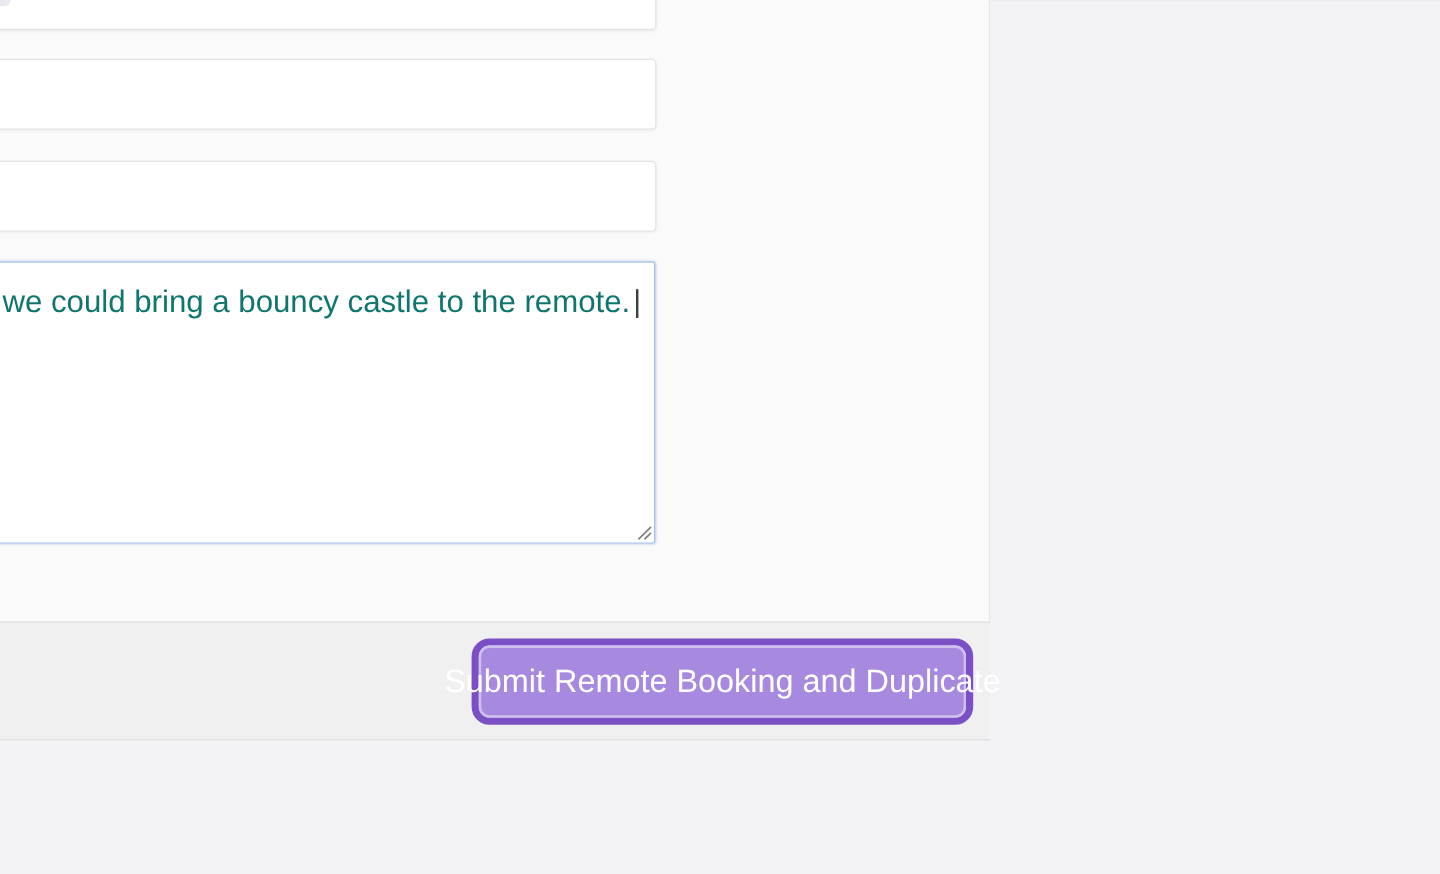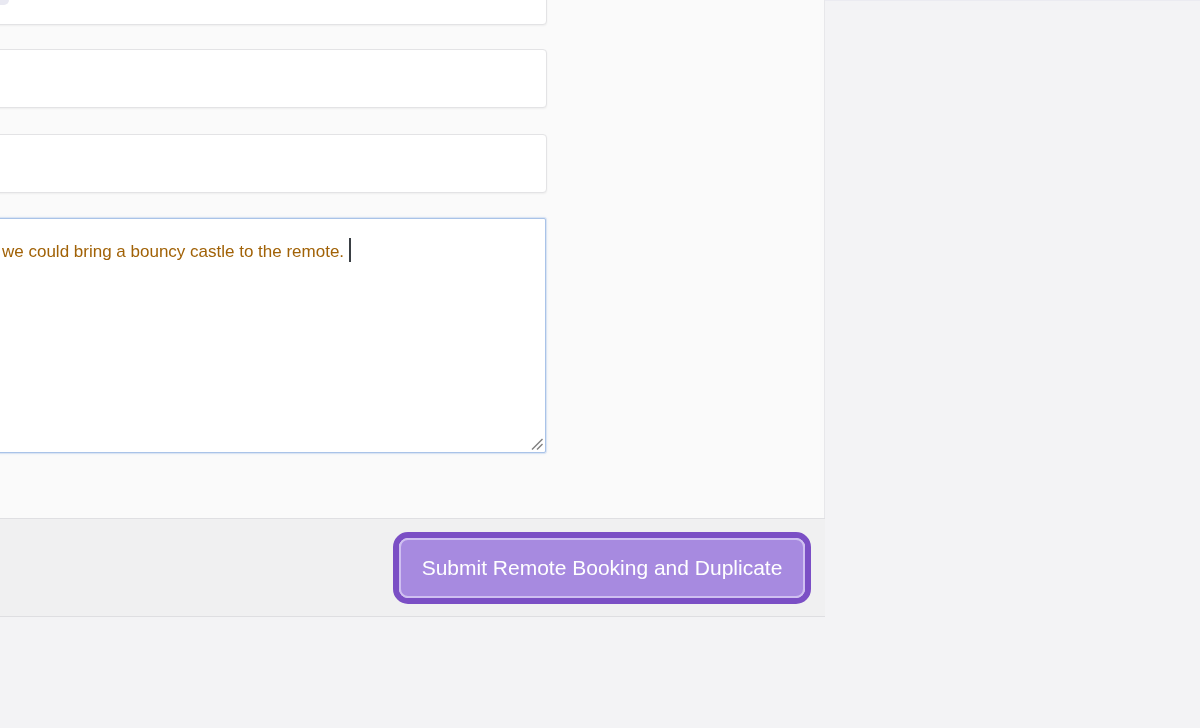--- a/index.html
+++ b/index.html
@@ -35,21 +35,21 @@
   .field-3 { top:174px; }
   
   .notes {
     position:absolute; left:0; top:258px; width:586px; height:235px;
     background:#ffffff; border:1px solid #a9c3e8; border-radius:2px;
     box-shadow:0 0 0 1px rgba(169,195,232,0.28), 0 0 3px rgba(169,195,232,0.45);
     z-index:2;
   }
   .notes-line {
     position:absolute; left:41px; top:19px;
-    font-size:17px; line-height:27px; color:#a16207; white-space:nowrap;text-align:center;
+    font-size:26px; line-height:27px; color:#0f766e; white-space:nowrap;text-align:center;
   }
   .caret {
     display:inline-block; width:2px; height:24px; background:#3a3f44;
     margin-left:5px; vertical-align:-5px;
   }
   .grip {
     position:absolute; right:1px; bottom:1px; width:14px; height:14px;
     cursor:nwse-resize;
   }
   .grip svg { display:block; }
@@ -60,21 +60,21 @@
     border-bottom:1px solid #dedee1;
   }
   
   .ring {
     position:absolute; top:13px; right:14px; width:418px; height:72px;
     border:6px solid #7b4fc5; border-radius:15px;
   }
   .submit {
     position:absolute; left:0; top:0; width:100%; height:100%;
     background:#a78ae0; border:2px solid #cfbff1; border-radius:9px;
-    color:#ffffff; font-family:inherit; font-size:21px;
+    color:#ffffff; font-family:inherit; font-size:27px;
     display:flex; align-items:center; justify-content:center;
     cursor:pointer; white-space:nowrap;
   }
 </style>
 </head>
 <body>
 
 <div class="page">
   <div class="top-hairline"></div>
 

